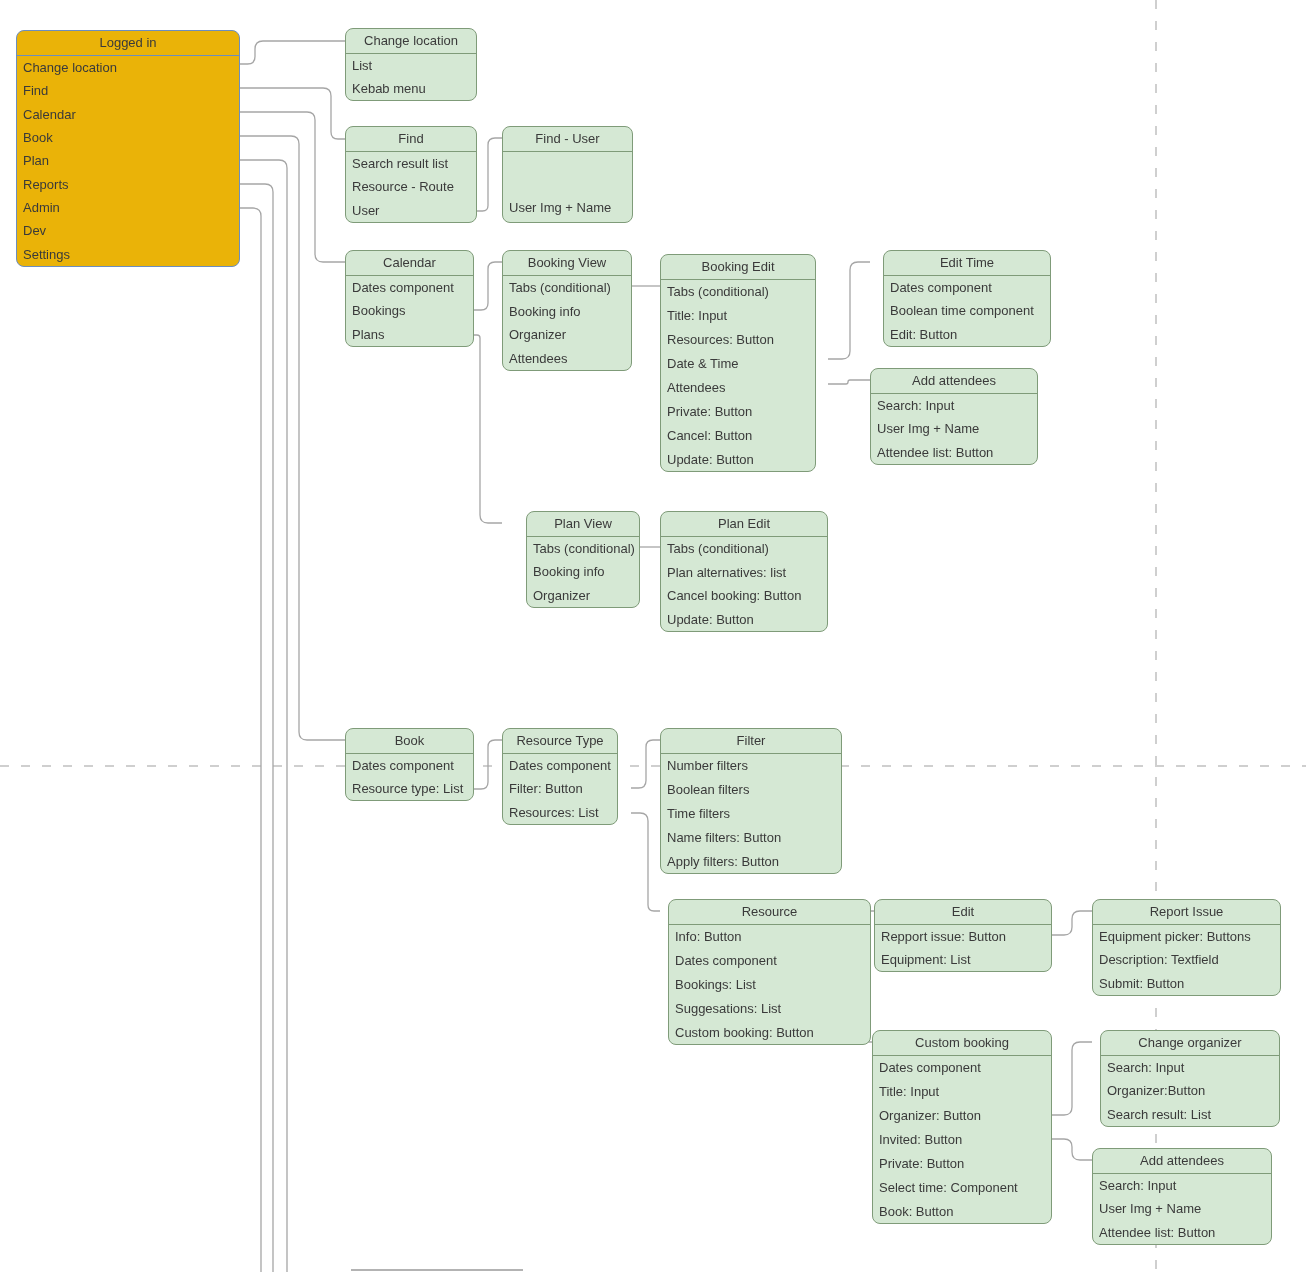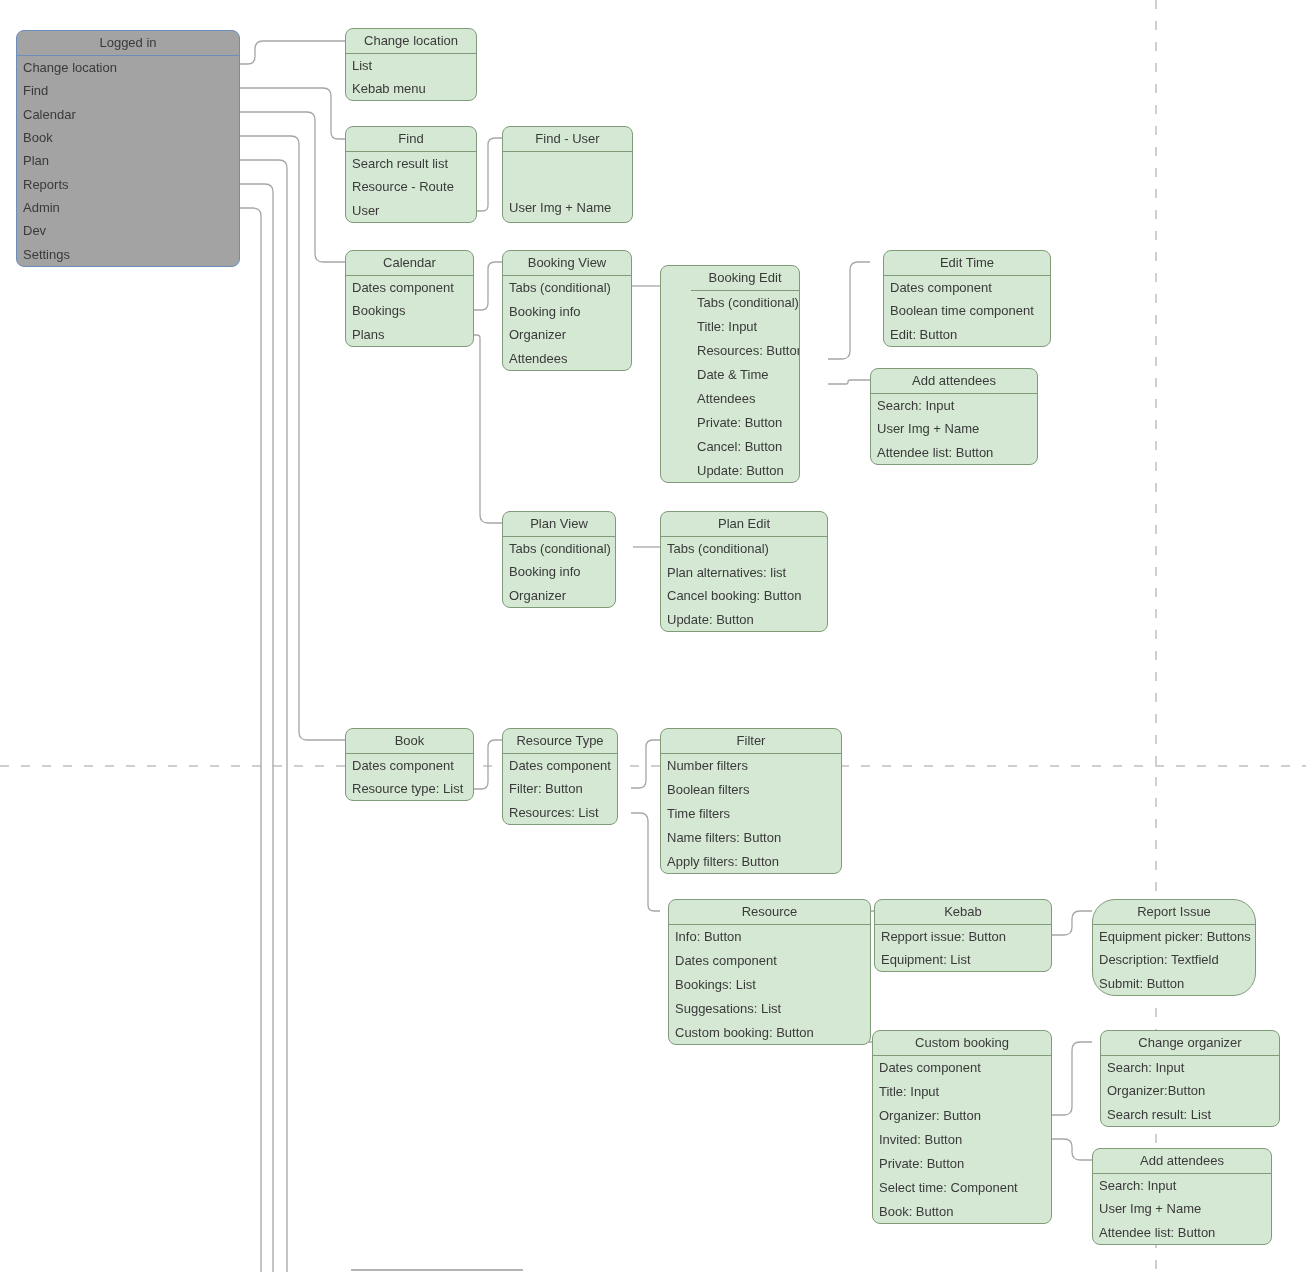--- a/index.html
+++ b/index.html
@@ -16,21 +16,21 @@
   .node{
     position:absolute;
     box-sizing:border-box;
     border:1px solid #7f9b79;
     border-radius:8px;
     display:flex;
     flex-direction:column;
     overflow:hidden;
   }
   .node.green{background:#d5e8d4;border-color:#7f9b79;}
-  .node.blue{background:#a3a3a3;border-color:#6c8ebf;}
+  .node.blue{background:#eab308;border-color:#6c8ebf;}
   .node-title{
     height:24px;
     line-height:24px;
     flex:0 0 24px;
     text-align:center;
     white-space:nowrap;
   }
   .node.green .node-title{border-bottom:1px solid #7f9b79;}
   .node.blue .node-title{border-bottom:1px solid #6c8ebf;}
   .node-row{
@@ -108,21 +108,21 @@
         <div class="node-row">Bookings</div>
         <div class="node-row">Plans</div>
       </div>
       <div class="node green" style="left: 502px; top: 250px; width: 130px; height: 121px;">
         <div class="node-title">Booking View</div>
         <div class="node-row">Tabs (conditional)</div>
         <div class="node-row">Booking info</div>
         <div class="node-row">Organizer</div>
         <div class="node-row">Attendees</div>
       </div>
-      <div class="node green" style="left: 660px; top: 265px; width: 140px; height: 218px; padding-left: 30px;">
+      <div class="node green" style="left: 660px; top: 254px; width: 156px; height: 218px;">
         <div class="node-title">Booking Edit</div>
         <div class="node-row">Tabs (conditional)</div>
         <div class="node-row">Title: Input</div>
         <div class="node-row">Resources: Button</div>
         <div class="node-row">Date &amp; Time</div>
         <div class="node-row">Attendees</div>
         <div class="node-row">Private: Button</div>
         <div class="node-row">Cancel: Button</div>
         <div class="node-row">Update: Button</div>
       </div>
@@ -131,21 +131,21 @@
         <div class="node-row">Dates component</div>
         <div class="node-row">Boolean time component</div>
         <div class="node-row">Edit: Button</div>
       </div>
       <div class="node green" style="left: 870px; top: 368px; width: 168px; height: 97px;">
         <div class="node-title">Add attendees</div>
         <div class="node-row">Search: Input</div>
         <div class="node-row">User Img + Name</div>
         <div class="node-row">Attendee list: Button</div>
       </div>
-      <div class="node green" style="left: 502px; top: 511px; width: 114px; height: 97px;">
+      <div class="node green" style="left: 526px; top: 511px; width: 114px; height: 97px;">
         <div class="node-title">Plan View</div>
         <div class="node-row">Tabs (conditional)</div>
         <div class="node-row">Booking info</div>
         <div class="node-row">Organizer</div>
       </div>
       <div class="node green" style="left: 660px; top: 511px; width: 168px; height: 121px;">
         <div class="node-title">Plan Edit</div>
         <div class="node-row">Tabs (conditional)</div>
         <div class="node-row">Plan alternatives: list</div>
         <div class="node-row">Cancel booking: Button</div>
@@ -172,25 +172,25 @@
       </div>
       <div class="node green" style="left: 660px; top: 899px; width: 203px; height: 146px; margin-left: 8px;">
         <div class="node-title">Resource</div>
         <div class="node-row">Info: Button</div>
         <div class="node-row">Dates component</div>
         <div class="node-row">Bookings: List</div>
         <div class="node-row">Suggesations: List</div>
         <div class="node-row">Custom booking: Button</div>
       </div>
       <div class="node green" style="left: 874px; top: 899px; width: 178px; height: 73px;">
-        <div class="node-title">Kebab</div>
+        <div class="node-title">Edit</div>
         <div class="node-row">Repport issue: Button</div>
         <div class="node-row">Equipment: List</div>
       </div>
-      <div class="node green" style="left: 1092px; top: 899px; width: 164px; height: 97px; border-radius: 23px;">
+      <div class="node green" style="left: 1092px; top: 899px; width: 189px; height: 97px;">
         <div class="node-title">Report Issue</div>
         <div class="node-row">Equipment picker: Buttons</div>
         <div class="node-row">Description: Textfield</div>
         <div class="node-row">Submit: Button</div>
       </div>
       <div class="node green" style="left: 872px; top: 1030px; width: 180px; height: 194px;">
         <div class="node-title">Custom booking</div>
         <div class="node-row">Dates component</div>
         <div class="node-row">Title: Input</div>
         <div class="node-row">Organizer: Button</div>

